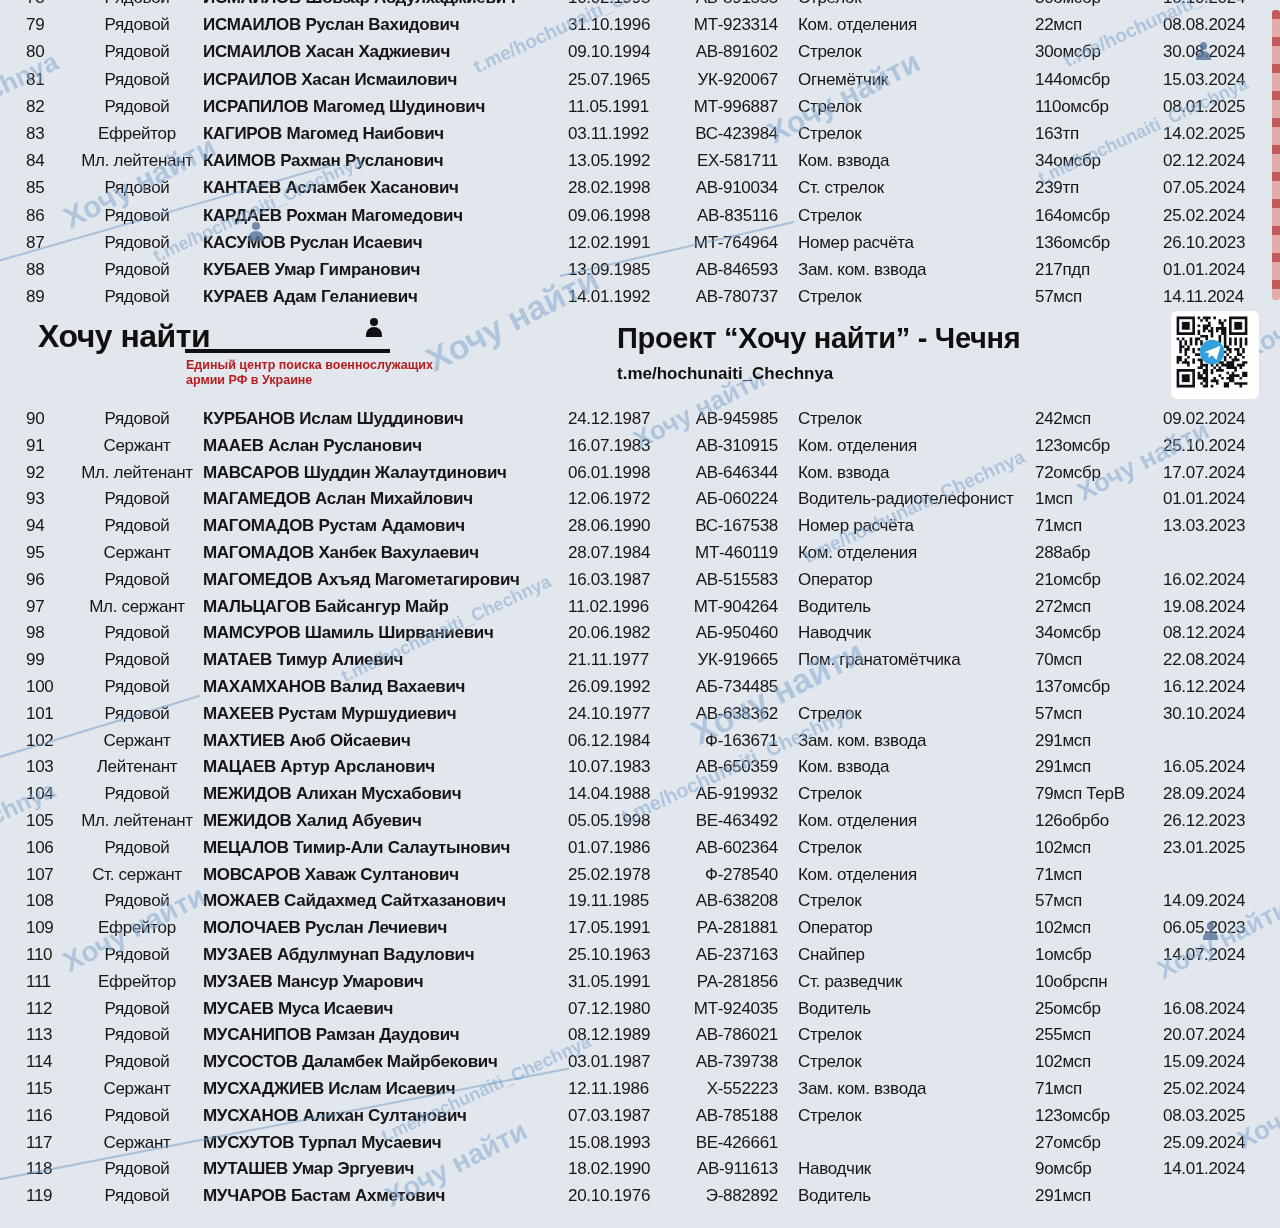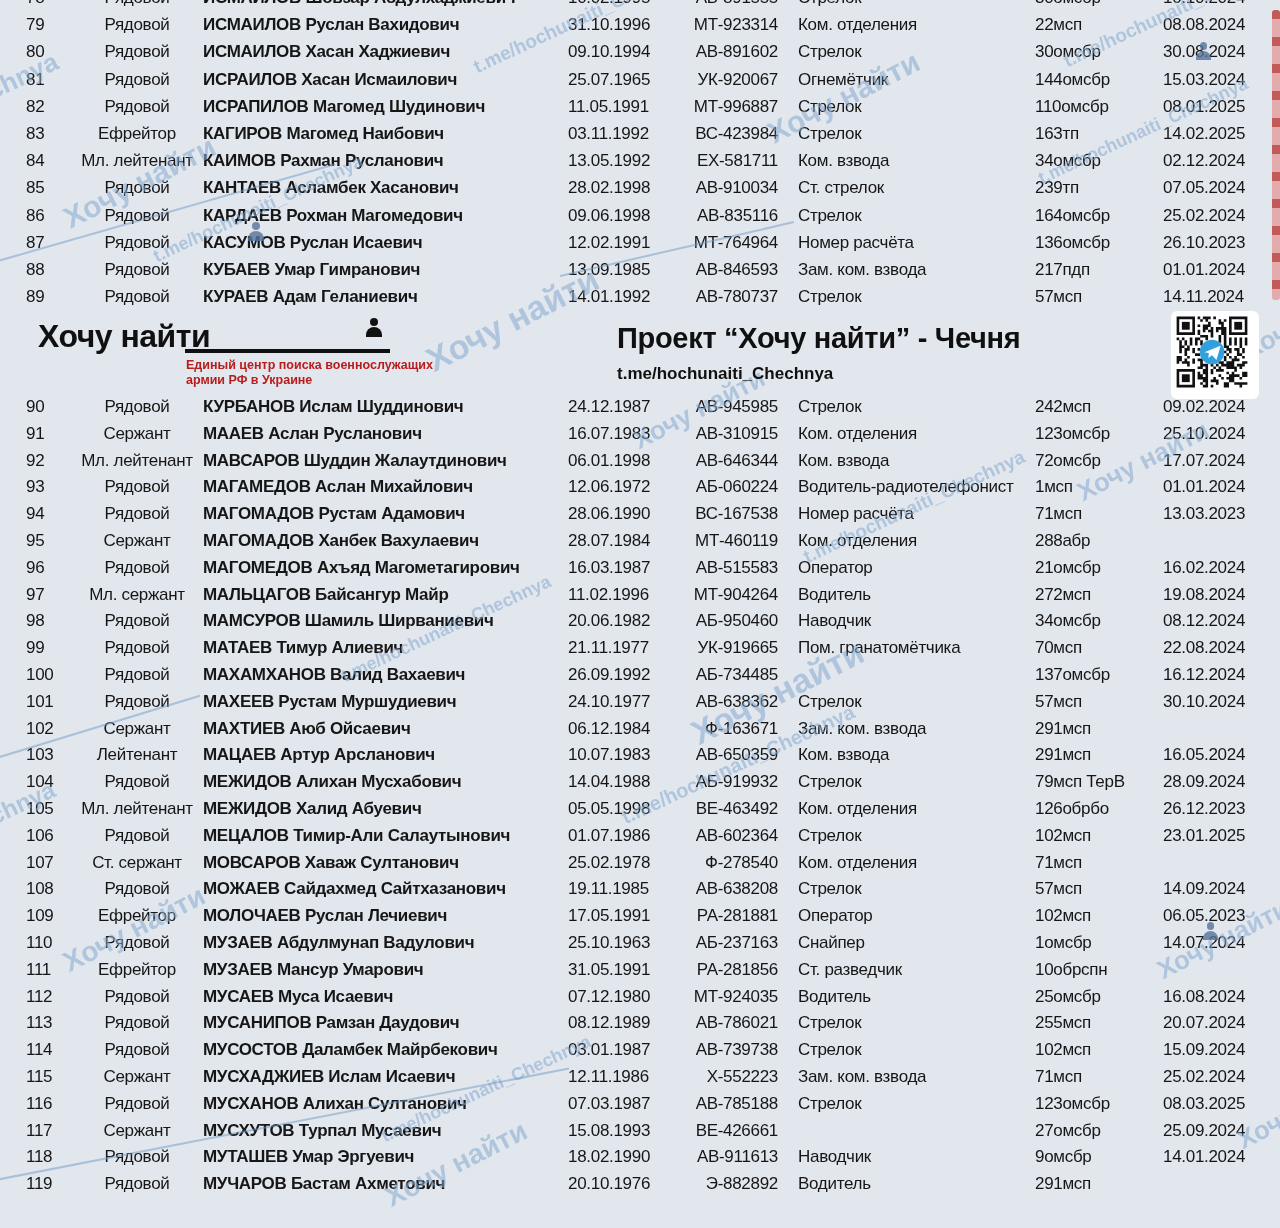--- a/index.html
+++ b/index.html
@@ -9,21 +9,21 @@
     font-family:"Liberation Sans","DejaVu Sans",sans-serif;
     color:#161616;
   }
   .page{position:absolute;inset:0;overflow:hidden;}
 
   
   .rows{position:absolute;left:0;width:1280px;z-index:1;}
   #rows-top{top:-16px;}
   #rows-top .row{height:27.2px;}
   #rows-top .c{line-height:27.2px;}
-  #rows-bottom{top:394px;}
+  #rows-bottom{top:406px;}
   #rows-bottom .row{height:26.8px;}
   #rows-bottom .c{line-height:26.8px;}
   .row{position:relative;}
   .c{position:absolute;top:0;white-space:nowrap;font-size:17px;letter-spacing:-0.3px;color:#161616;}
   .c-num  {left:26px;  width:42px;  }
   .c-rank {left:74px;  width:126px; text-align:center;}
   .c-name {left:203px; width:365px; font-weight:bold;}
   .c-dob  {left:568px; width:95px;}
   .c-id   {left:660px; width:118px; text-align:right;}
   .c-pos  {left:798px; width:235px;}

